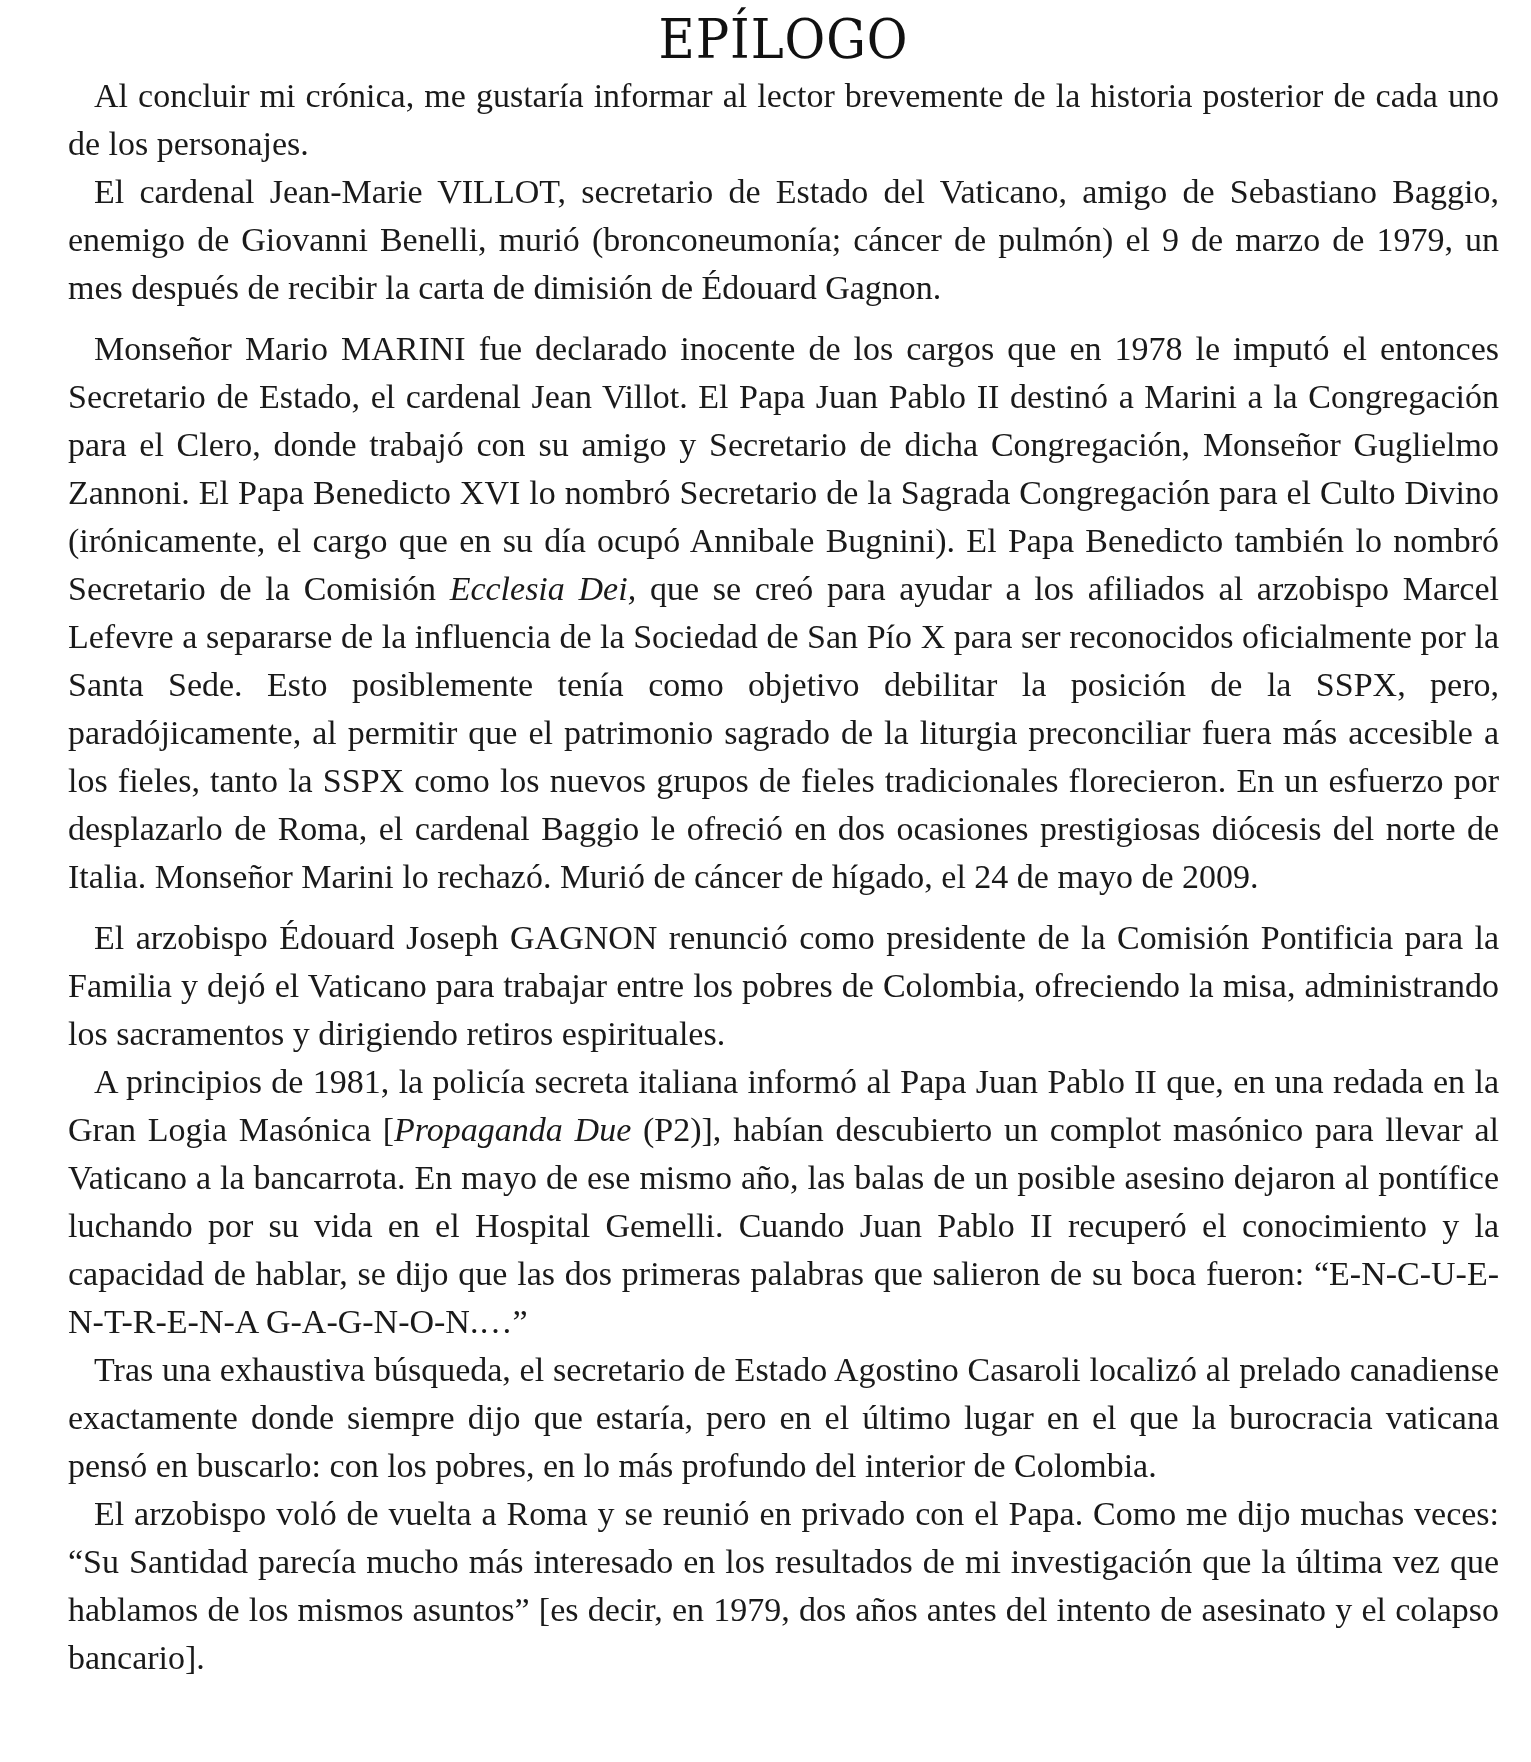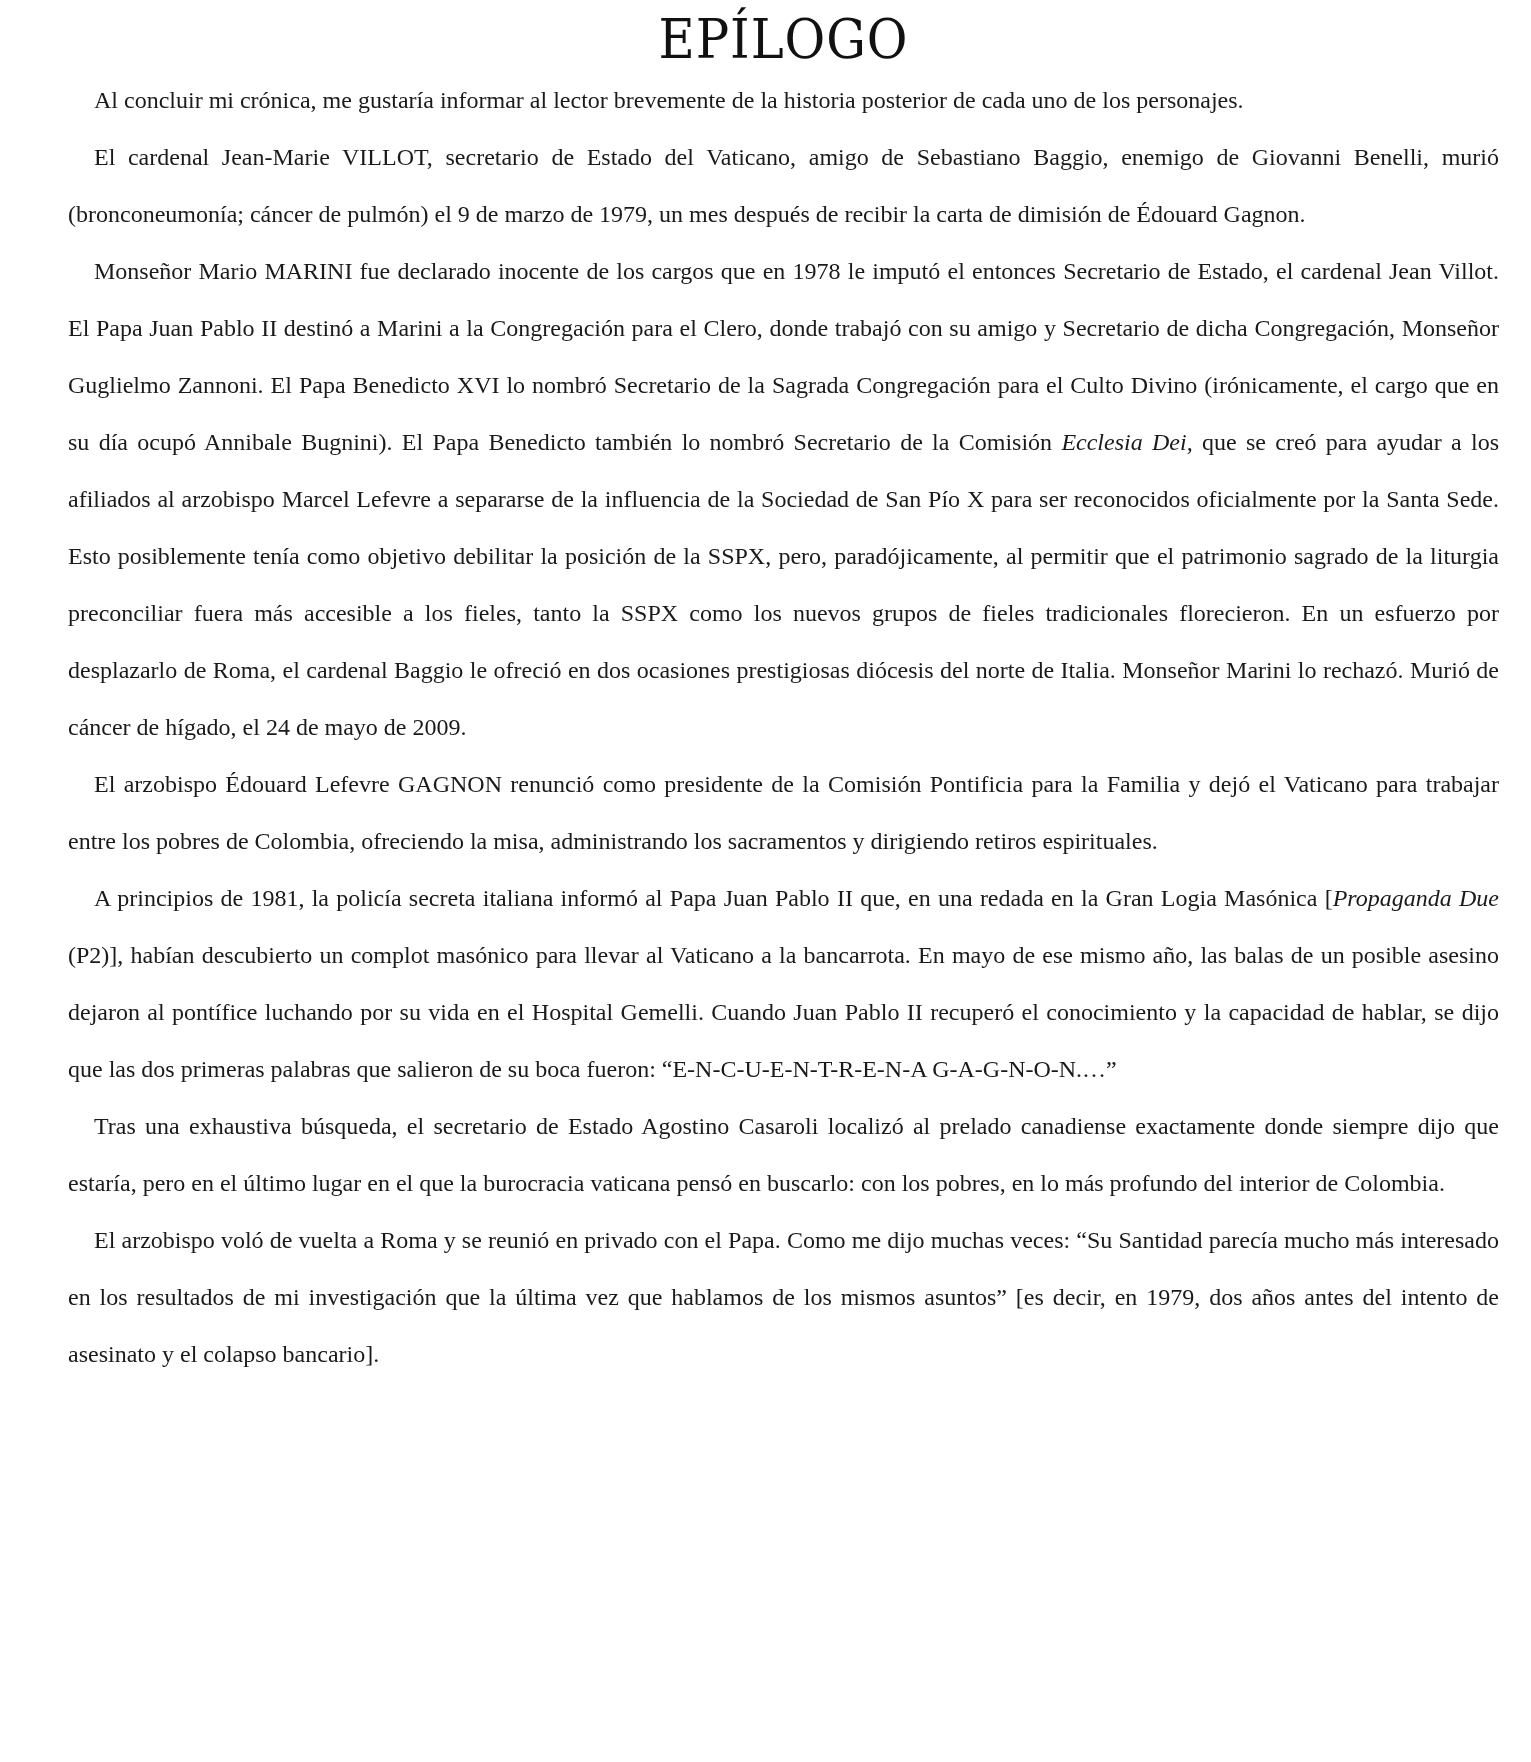--- a/index.html
+++ b/index.html
@@ -23,27 +23,27 @@
     font-family: "DejaVu Serif", "Liberation Serif", serif;
     font-weight: normal;
     font-size: 54px;
     letter-spacing: 1px;
     line-height: 64px;
     color: #111;
     transform: scaleX(0.92);
   }
   .para {
     margin: 0;
-    font-size: 24px;
-    line-height: 57px;
+    font-size: 34px;
+    line-height: 48px;
     text-align: justify;
     text-indent: 26px;
     hyphens: none;
   }
-  .para.gap { }
+  .para.gap { margin-top: 13px; }
   .para b { font-weight: normal; }
   .para i { font-style: italic; }
 </style>
 </head>
 <body>
 
 <div class="page">
   <h1 class="title">EPÍLOGO</h1>
 
   <p class="para">
@@ -52,21 +52,21 @@
 
   <p class="para">
     <b>El cardenal Jean-Marie VILLOT,</b><span> secretario de Estado del Vaticano, amigo de Sebastiano Baggio, enemigo de Giovanni Benelli, murió (bronconeumonía; cáncer de pulmón) el 9 de marzo de 1979, un mes después de recibir la carta de dimisión de Édouard Gagnon.</span>
   </p>
 
   <p class="para gap">
     <b>Monseñor Mario MARINI</b><span> fue declarado inocente de los cargos que en 1978 le imputó el entonces Secretario de Estado, el cardenal Jean Villot. El Papa Juan Pablo II destinó a Marini a la Congregación para el Clero, donde trabajó con su amigo y Secretario de dicha Congregación, Monseñor Guglielmo Zannoni. El Papa Benedicto XVI lo nombró Secretario de la Sagrada Congregación para el Culto Divino (irónicamente, el cargo que en su día ocupó Annibale Bugnini). El Papa Benedicto también lo nombró Secretario de la Comisión </span><i>Ecclesia Dei,</i><span> que se creó para ayudar a los afiliados al arzobispo Marcel Lefevre a separarse de la influencia de la Sociedad de San Pío X para ser reconocidos oficialmente por la Santa Sede. Esto posiblemente tenía como objetivo debilitar la posición de la SSPX, pero, paradójicamente, al permitir que el patrimonio sagrado de la liturgia preconciliar fuera más accesible a los fieles, tanto la SSPX como los nuevos grupos de fieles tradicionales florecieron. En un esfuerzo por desplazarlo de Roma, el cardenal Baggio le ofreció en dos ocasiones prestigiosas diócesis del norte de Italia. Monseñor Marini lo rechazó. Murió de cáncer de hígado, el 24 de mayo de 2009.</span>
   </p>
 
   <p class="para gap">
-    <b>El arzobispo Édouard Lefevre GAGNON</b><span> renunció como presidente de la Comisión Pontificia para la Familia y dejó el Vaticano para trabajar entre los pobres de Colombia, ofreciendo la misa, administrando los sacramentos y dirigiendo retiros espirituales.</span>
+    <b>El arzobispo Édouard Joseph GAGNON</b><span> renunció como presidente de la Comisión Pontificia para la Familia y dejó el Vaticano para trabajar entre los pobres de Colombia, ofreciendo la misa, administrando los sacramentos y dirigiendo retiros espirituales.</span>
   </p>
 
   <p class="para">
     <span>A principios de 1981, la policía secreta italiana informó al Papa Juan Pablo II que, en una redada en la Gran Logia Masónica [</span><i>Propaganda Due</i><span> (P2)], habían descubierto un complot masónico para llevar al Vaticano a la bancarrota. En mayo de ese mismo año, las balas de un posible asesino dejaron al pontífice luchando por su vida en el Hospital Gemelli. Cuando Juan Pablo II recuperó el conocimiento y la capacidad de hablar, se dijo que las dos primeras palabras que salieron de su boca fueron: “E-N-C-U-E-N-T-R-E-N-A G-A-G-N-O-N.…”</span>
   </p>
 
   <p class="para">
     <span>Tras una exhaustiva búsqueda, el secretario de Estado Agostino Casaroli localizó al prelado canadiense exactamente donde siempre dijo que estaría, pero en el último lugar en el que la burocracia vaticana pensó en buscarlo: con los pobres, en lo más profundo del interior de Colombia.</span>
   </p>
 

